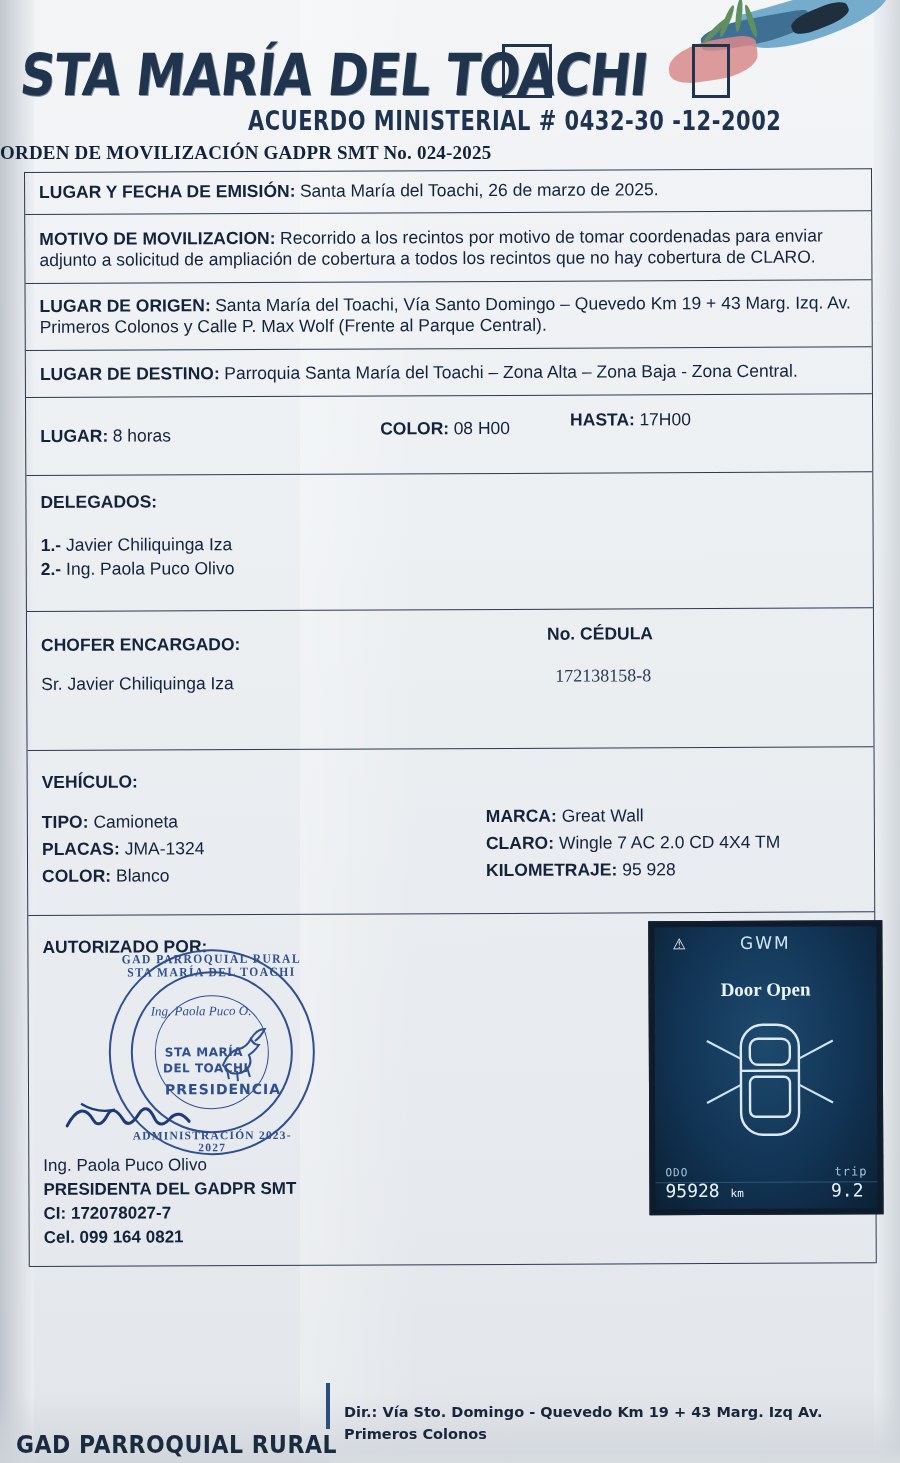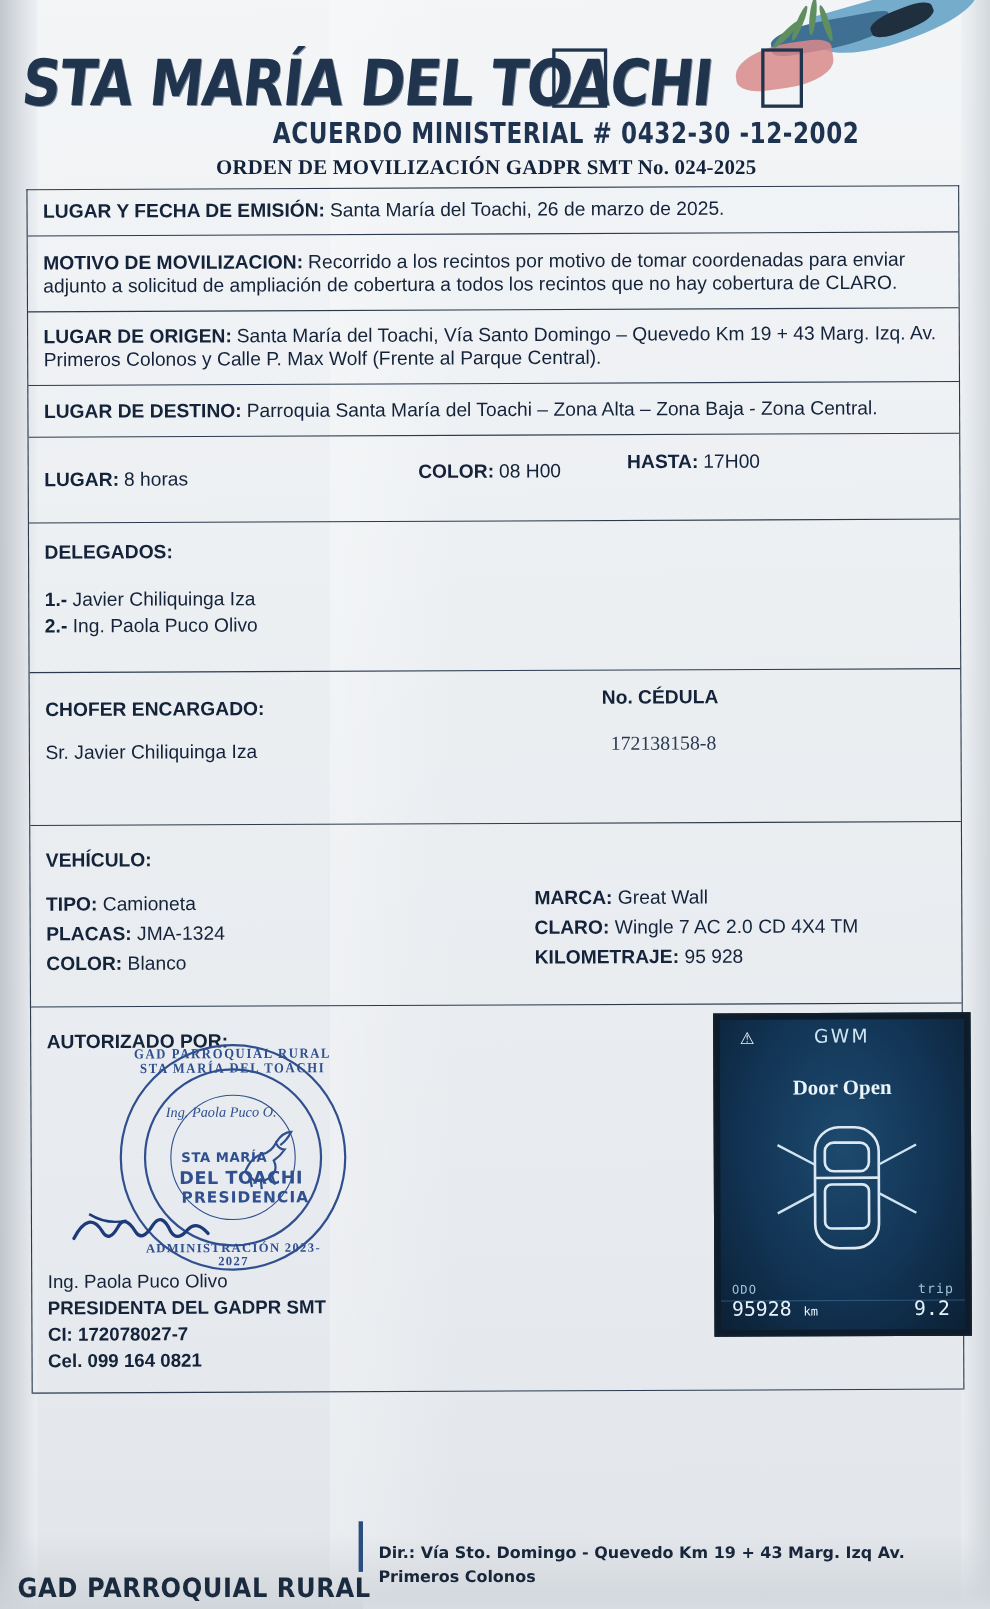--- a/index.html
+++ b/index.html
@@ -60,21 +60,21 @@
   #brush4{left:790px;top:8px;width:60px;height:20px;background:#1f2f3e;border-radius:40%;transform:rotate(-22deg);}
   .leaf{position:absolute;width:6px;height:34px;background:#5f8f61;border-radius:50%;}
   #lf1{left:724px;top:4px;transform:rotate(22deg);}
   #lf2{left:736px;top:-2px;transform:rotate(6deg);}
   #lf3{left:748px;top:4px;transform:rotate(-18deg);}
   #lf4{left:712px;top:14px;transform:rotate(44deg);}
 
   
   #doc-title{
     position:absolute;left:0;top:142px;width:884px;
-    text-align:center;
+    text-align:left;
     font-family:"Liberation Serif", serif;
     font-weight:bold;
     font-size:19px;
     color:#12223a;
     letter-spacing:.2px;
   }
 
   
   #table{
     position:absolute;left:24px;top:172px;width:846px;
@@ -122,21 +122,21 @@
   #auth-sign .b{font-weight:bold;}
 
   
   #seal{position:absolute;left:80px;top:34px;width:206px;height:206px;}
   #seal .ring{position:absolute;inset:0;border:2.5px solid #2f4f8f;border-radius:50%;}
   #seal .ring2{position:absolute;inset:22px;border:2px solid #2f4f8f;border-radius:50%;}
   #seal .inner{position:absolute;inset:46px;border:1.5px solid #2f4f8f;border-radius:50%;}
   #seal .txt{position:absolute;color:#2f4f8f;font-family:"Liberation Serif", serif;}
   #seal .name{left:42px;top:54px;font-size:13px;font-style:italic;}
   #seal .sm1{left:56px;top:96px;font-family:"DejaVu Sans",sans-serif;font-weight:bold;font-size:12px;letter-spacing:.5px;}
-  #seal .sm2{left:54px;top:112px;font-family:"DejaVu Sans",sans-serif;font-weight:bold;font-size:16px;letter-spacing:.5px;}
+  #seal .sm2{left:54px;top:112px;font-family:"DejaVu Sans",sans-serif;font-weight:bold;font-size:12px;letter-spacing:.5px;}
   #seal .pres{left:56px;top:132px;font-family:"DejaVu Sans",sans-serif;font-weight:bold;font-size:14px;letter-spacing:1px;}
   #seal .arcTop{left:10px;top:4px;width:186px;text-align:center;font-size:11.5px;font-weight:bold;letter-spacing:1.5px;transform:scaleY(1.1);}
   #seal .arcBot{left:10px;top:180px;width:186px;text-align:center;font-size:11.5px;font-weight:bold;letter-spacing:1.2px;}
   #seal .goat{position:absolute;left:104px;top:76px;width:56px;height:58px;}
   #sig-stroke{position:absolute;left:34px;top:176px;width:140px;height:46px;}
 
   
   #dash{
     position:absolute;left:620px;top:8px;width:230px;height:290px;
     background:#0d1b2a;border:2px solid #10202e;overflow:hidden;

